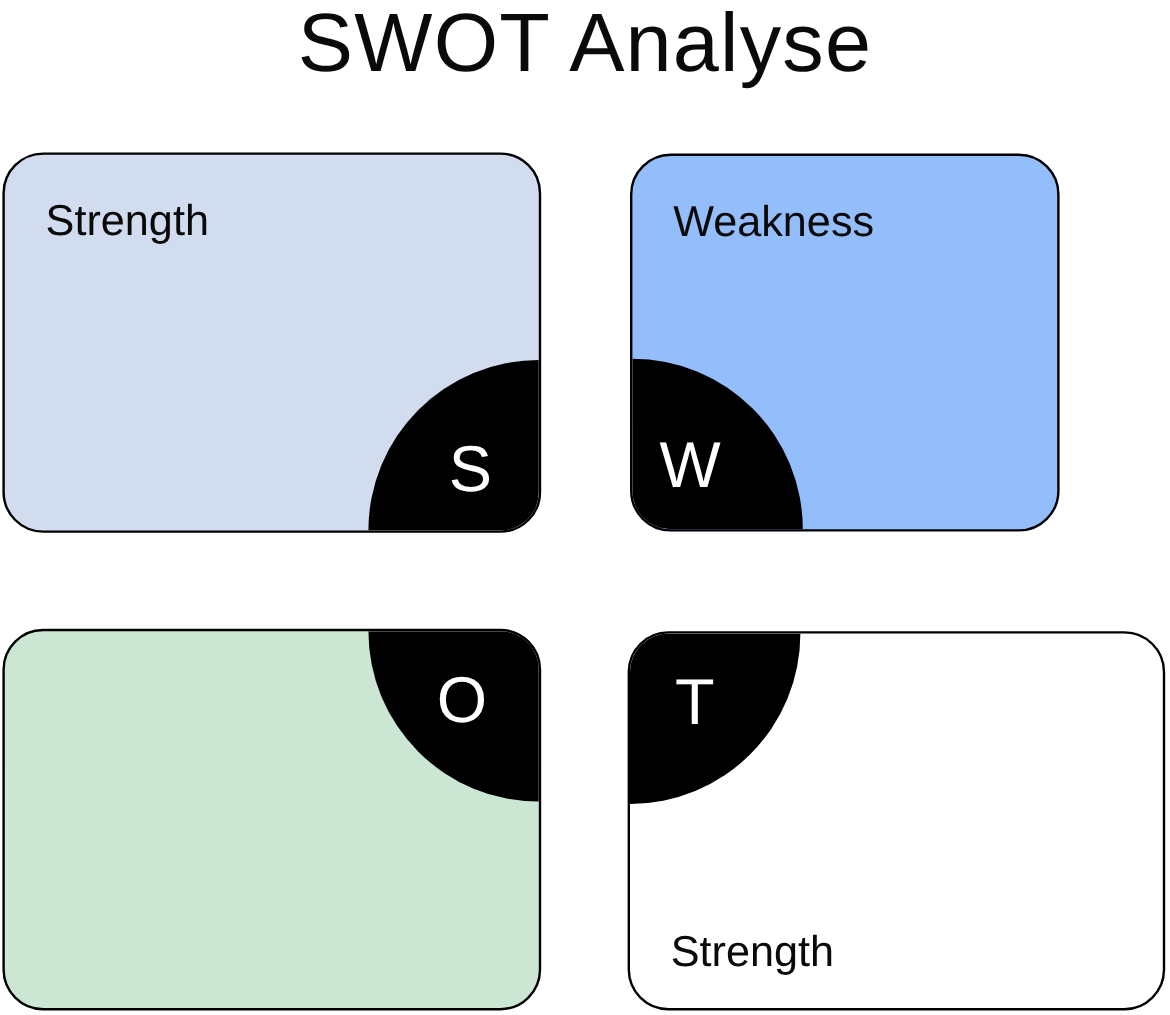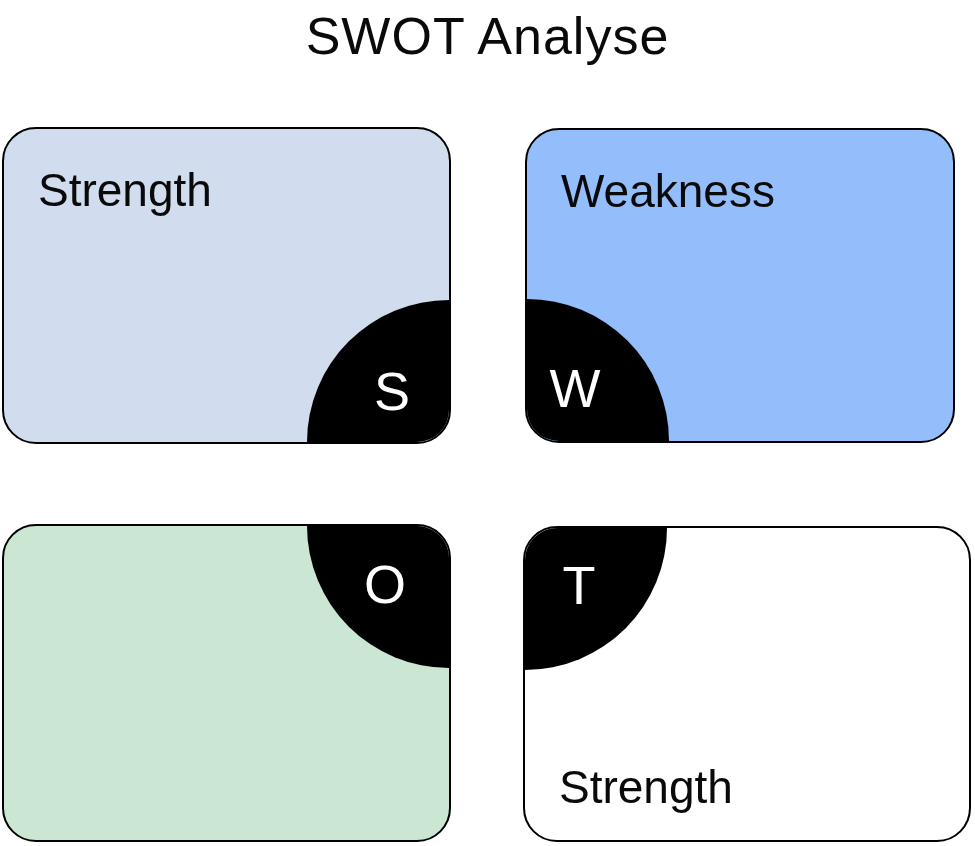--- a/index.html
+++ b/index.html
@@ -14,42 +14,42 @@
     height: 846px;
     background: #ffffff;
     overflow: hidden;
   }
   .title {
     position: absolute;
     top: 0;
     left: 0;
     width: 975px;
     text-align: center;
-    font-size: 52px;
+    font-size: 69px;
     font-weight: 500;
     color: #0a0a0a;
     letter-spacing: 1px;
     line-height: 72px;
     margin: 0;
   }
   .card {
     position: absolute;
     box-sizing: border-box;
     border: 2.5px solid #000000;
     border-radius: 34px;
     overflow: hidden;
   }
   .card-strength      { left: 2px;   top: 127px; width: 449px; height: 317px; }
-  .card-weakness      { left: 525px; top: 128px; width: 430px; height: 315px; }
+  .card-weakness      { left: 525px; top: 128px; width: 358px; height: 315px; }
   .card-opportunities { left: 2px;   top: 524px; width: 449px; height: 318px; }
   .card-threats       { left: 523px; top: 526px; width: 448px; height: 316px; }
 
   .card-label {
     position: absolute;
-    font-size: 46px;
+    font-size: 36px;
     font-weight: 500;
     color: #0a0a0a;
     white-space: nowrap;
   }
   .label-top    { left: 34px; top: 34px; }
   .label-bottom { left: 34px; bottom: 26px; }
 
   .badge {
     position: absolute;
     width: 142px;

